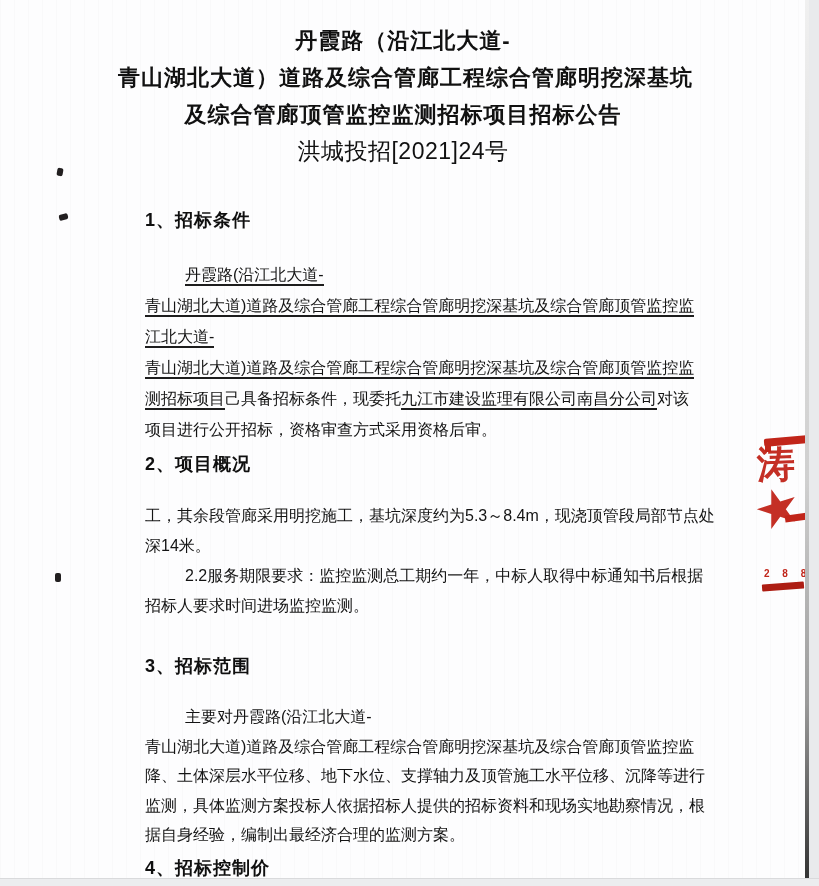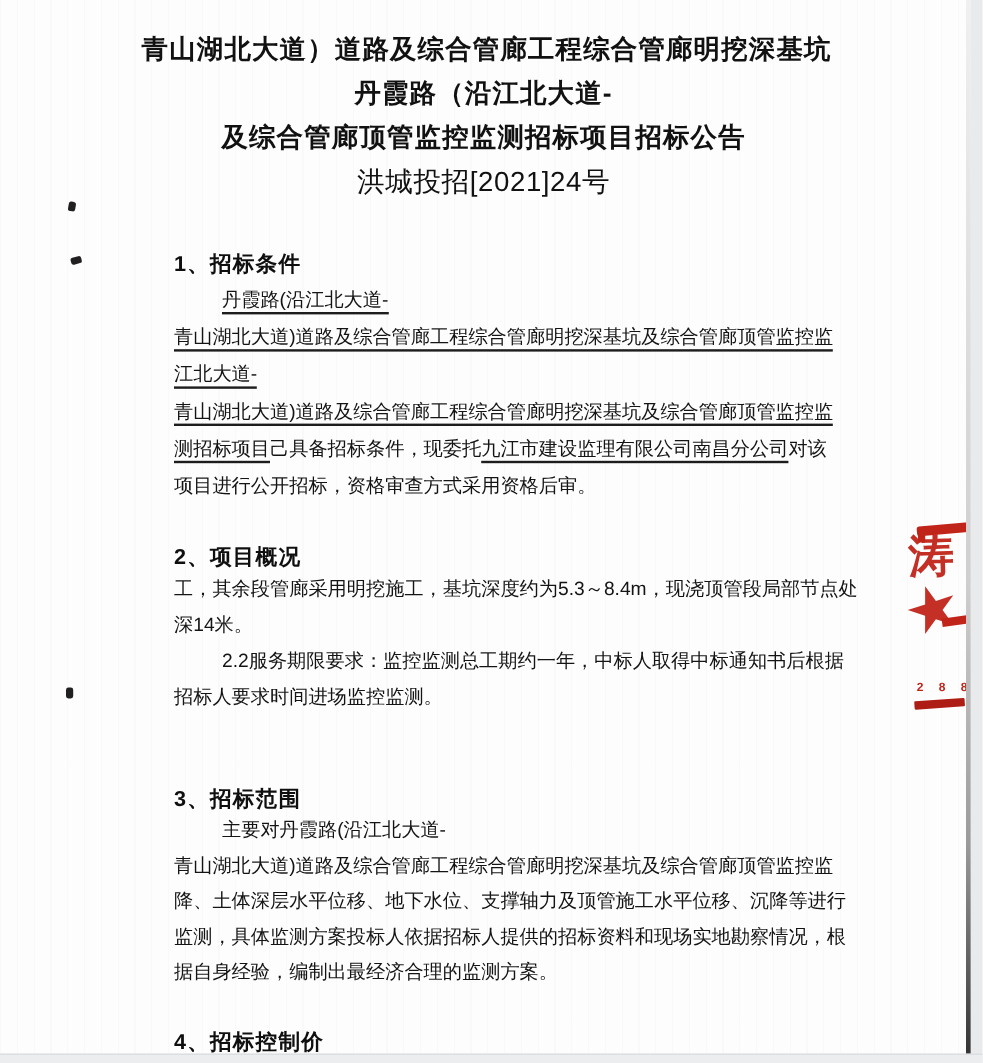--- a/index.html
+++ b/index.html
@@ -14,21 +14,21 @@
   .edge-line{position:absolute;left:805px;top:0;width:4px;height:879px;
              background:linear-gradient(180deg,#f0f0f0 0%,#cfcfcf 55%,#9a9a9a 80%,#333333 100%);}
 
   
   .title-block{position:absolute;left:118px;top:22px;width:570px;text-align:center;color:#111;}
   .title-line{font-size:22px;font-weight:700;line-height:37px;letter-spacing:1px;white-space:nowrap;}
   .doc-number{font-size:23px;font-weight:400;line-height:37px;letter-spacing:0.5px;}
 
   
   .sec-heading{position:absolute;left:145px;font-size:18px;font-weight:700;color:#0f0f0f;letter-spacing:1px;white-space:nowrap;}
-  .lines{position:absolute;left:145px;width:578px;color:#141414;overflow:hidden;}
+  .lines{position:absolute;left:145px;width:578px;color:#141414;overflow:hidden;margin-top:24px;}
   .lines1{top:235px;line-height:31px;}
   .lines2{top:477px;line-height:30px;}
   .lines3{top:678px;line-height:29.5px;}
   .line{white-space:nowrap;font-size:16px;font-weight:500;}
   .indent{text-indent:40px;}
   .u{border-bottom:2px solid #1d1d1d;padding-bottom:1px;}
 
   
   .stamp{position:absolute;left:752px;top:428px;width:54px;height:172px;overflow:hidden;color:#c1251a;}
   .stamp-bar1{position:absolute;left:12px;top:9px;width:46px;height:8px;background:#c1251a;transform:rotate(-5deg);border-radius:2px;}
@@ -45,22 +45,22 @@
   .speck-2{left:59px;top:214px;width:9px;height:6px;transform:rotate(-15deg);}
   .speck-3{left:55px;top:573px;width:6px;height:9px;}
 </style>
 </head>
 <body>
 
 <div class="screen">
   <div class="paper">
 
     <div class="title-block">
+      <div class="title-line">丹霞路（沿江北大道-</div>
       <div class="title-line">青山湖北大道）道路及综合管廊工程综合管廊明挖深基坑</div>
-      <div class="title-line">丹霞路（沿江北大道-</div>
       <div class="title-line">及综合管廊顶管监控监测招标项目招标公告</div>
       <div class="doc-number">洪城投招[2021]24号</div>
     </div>
 
     <div class="sec-heading" style="top:208px">1、招标条件</div>
     <div class="lines lines1">
       <div class="line indent"><span class="u">丹霞路(沿江北大道-</span></div>
       <div class="line"><span class="u">青山湖北大道)道路及综合管廊工程综合管廊明挖深基坑及综合管廊顶管监控监</span></div>
       <div class="line"><span class="u">江北大道-</span></div>
       <div class="line"><span class="u">青山湖北大道)道路及综合管廊工程综合管廊明挖深基坑及综合管廊顶管监控监</span></div>

